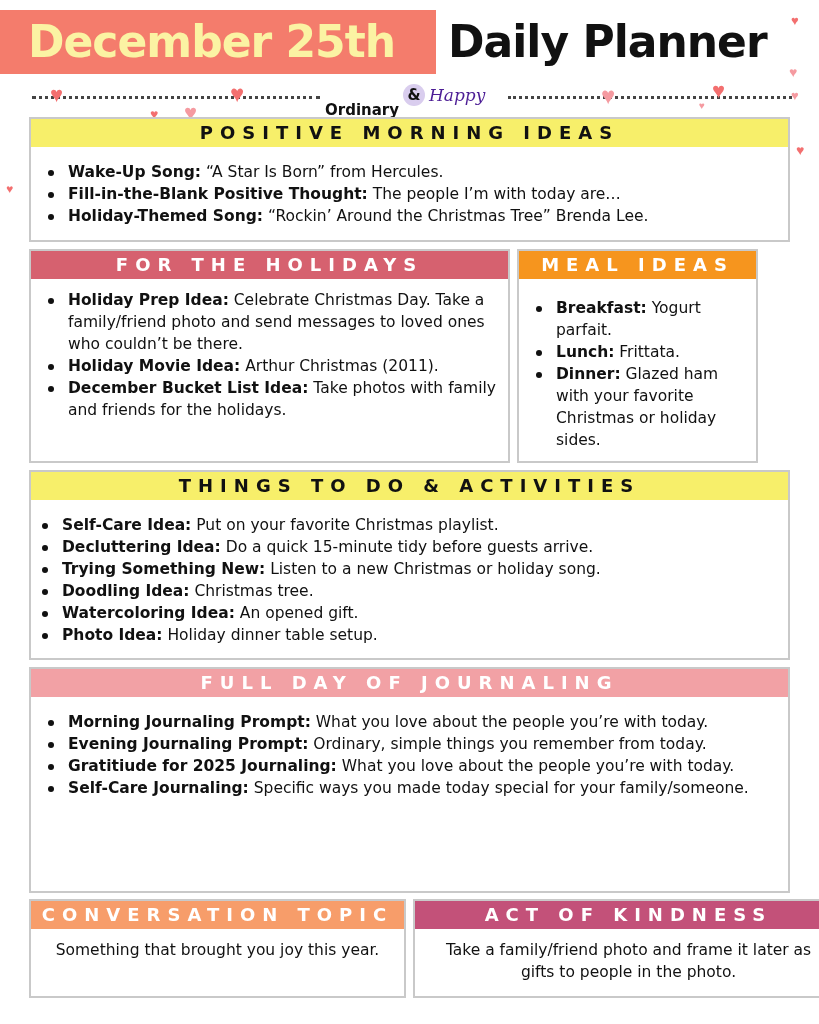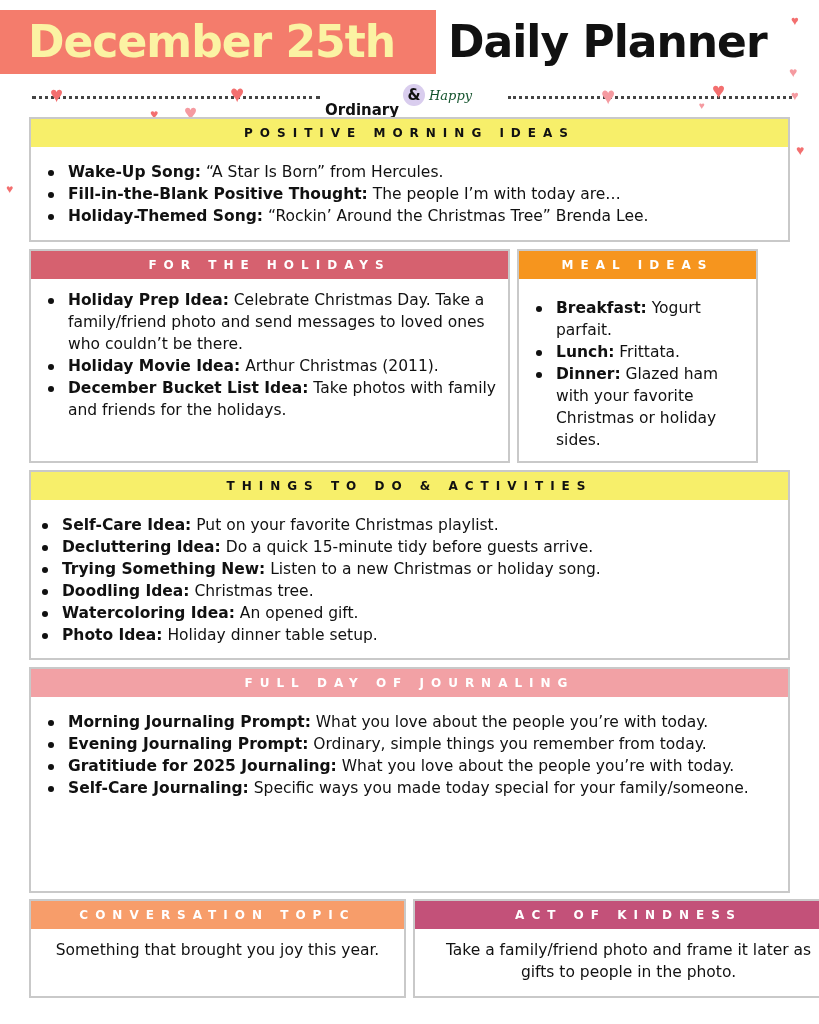--- a/index.html
+++ b/index.html
@@ -18,29 +18,29 @@
     font-family: "DejaVu Sans", sans-serif; font-weight: bold; font-size: 44px; color: #111;
     line-height: 64px; letter-spacing: -1px; white-space: nowrap;
   }
   .dots { position: absolute; top: 96px; height: 0; border-top: 3px dotted #444; }
   .brand {
     position: absolute; left: 325px; top: 82px; height: 26px; display: flex; align-items: center; gap: 4px;
     font-family: "DejaVu Sans", sans-serif;
   }
   .brand-ord { font-weight: bold; font-size: 15px; color: #111; margin-top: 30px; }
   .brand-amp { width: 22px; height: 22px; border-radius: 50%; background: #d9cdee; font-weight: bold; font-size: 15px; text-align: center; line-height: 22px; }
-  .brand-happy { font-family: "DejaVu Serif", serif; font-style: italic; font-size: 13px; color: #14532d; }
+  .brand-happy { font-family: "DejaVu Serif", serif; font-style: italic; font-size: 17px; color: #4c1d95; }
 
   .heart { position: absolute; color: #f36f6f; line-height: 1; }
   .heart.pink { color: #f59aa0; }
 
   .card { position: absolute; border: 2px solid #c9c9c9; background: #fff; }
   .card-header {
     height: 28px; line-height: 28px; text-align: center;
-    font-family: "DejaVu Sans", sans-serif; font-weight: bold; font-size: 12px;
+    font-family: "DejaVu Sans", sans-serif; font-weight: bold; font-size: 18px;
     letter-spacing: 7px; white-space: nowrap;
   }
   .hdr-yellow { background: #f7ef6a; color: #111; }
   .hdr-rose { background: #d6616f; color: #fff; }
   .hdr-orange { background: #f6951e; color: #fff; }
   .hdr-pink { background: #f2a1a5; color: #fff; }
   .hdr-peach { background: #f79d6a; color: #fff; }
   .hdr-berry { background: #c35179; color: #fff; }
 
   ul.items { list-style: none; padding: 0 12px 0 14px; }

